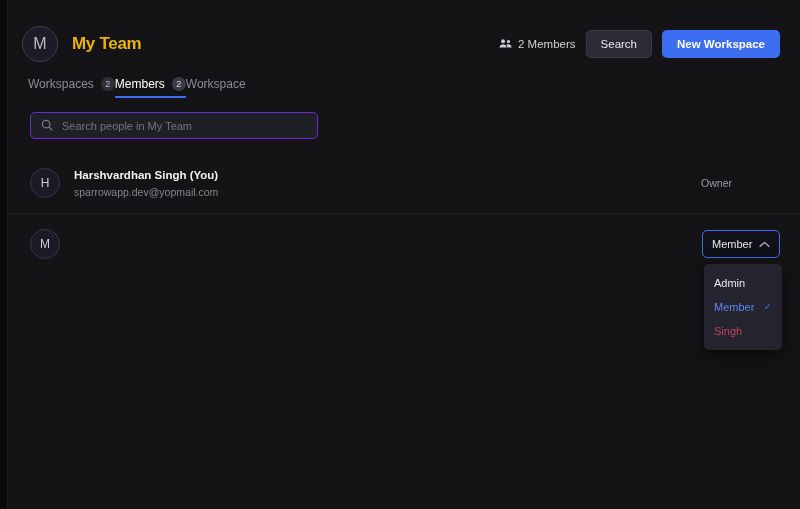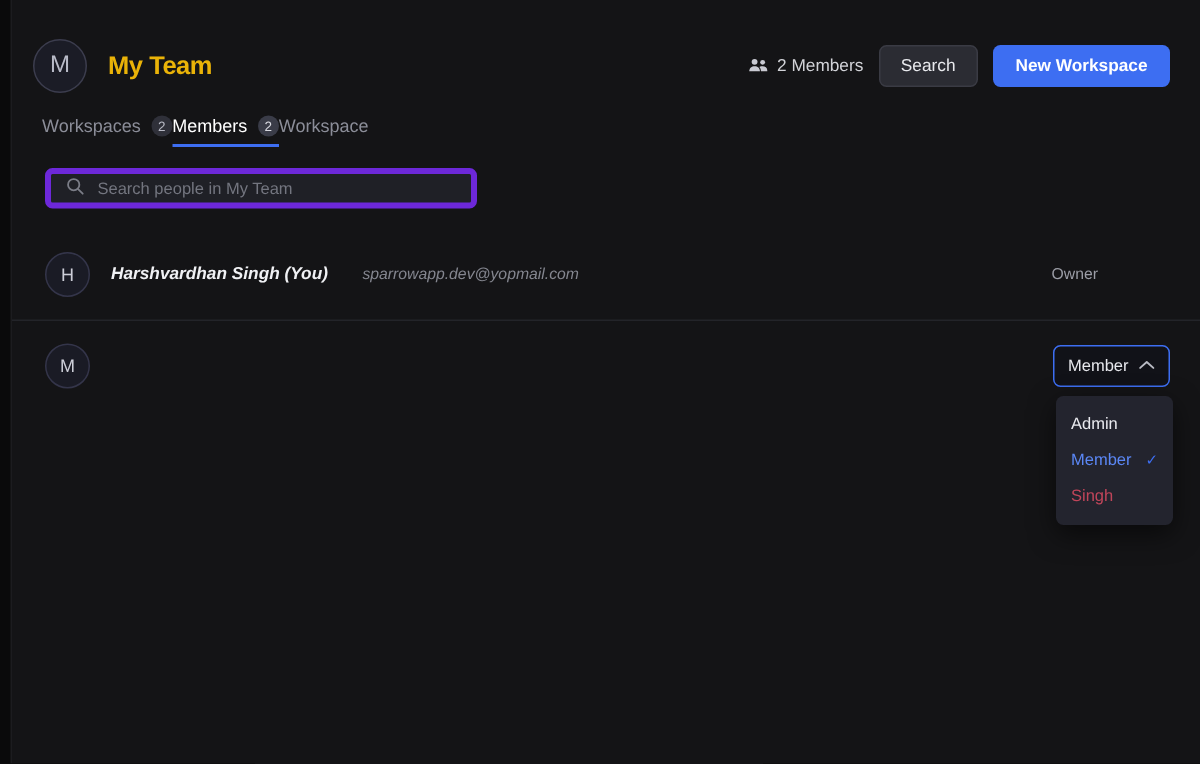--- a/index.html
+++ b/index.html
@@ -111,21 +111,21 @@
     width: 14px; height: 14px;
     display: flex; align-items: center; justify-content: center;
   }
   .tab.active .tab-badge { background: #3a3c48; color: #d8d9e0; }
 
   
   .search-wrap {
     margin: 14px 0 0 22px;
     width: 288px; height: 27px;
     background: #1f2026;
-    border: 4px solid #6d28d9;
+    border: 1px solid #6d28d9;
     border-radius: 5px;
     display: flex; align-items: center;
     padding: 0 10px;
     gap: 9px;
     justify-content: space-between;
   }
   .search-input {
     flex: 1;
     background: transparent;
     border: none;
@@ -149,21 +149,21 @@
   .m-avatar {
     width: 30px; height: 30px;
     border-radius: 50%;
     background: #1a1b25;
     border: 1px solid #34354a;
     color: #cdced8;
     font-size: 12px;
     display: flex; align-items: center; justify-content: center;
     flex: 0 0 30px;
   }
-  .m-info { margin-left: 14px; display: flex; flex-direction: row; gap: 23px; font-style: italic; }
+  .m-info { margin-left: 14px; display: flex; flex-direction: column; gap: 5px; }
   .m-name { font-size: 11.5px; color: #f0f1f4; font-weight: 600; }
   .m-email { font-size: 10.5px; color: #84868f; }
   .m-right { margin-left: auto; display: flex; align-items: center; }
   .owner-label { font-size: 10.5px; color: #9b9da6; padding-right: 48px; }
 
   
   .role-box { position: relative; }
   .role-trigger {
     width: 78px; height: 28px;
     background: #111218;

